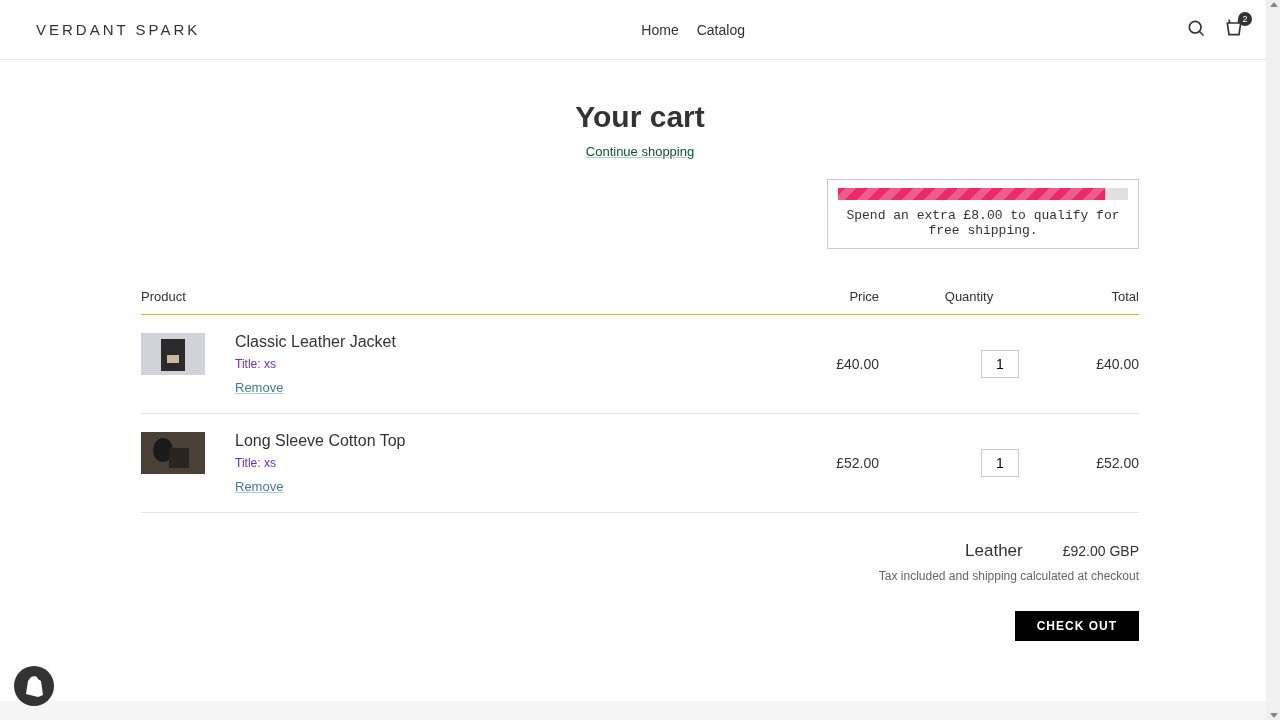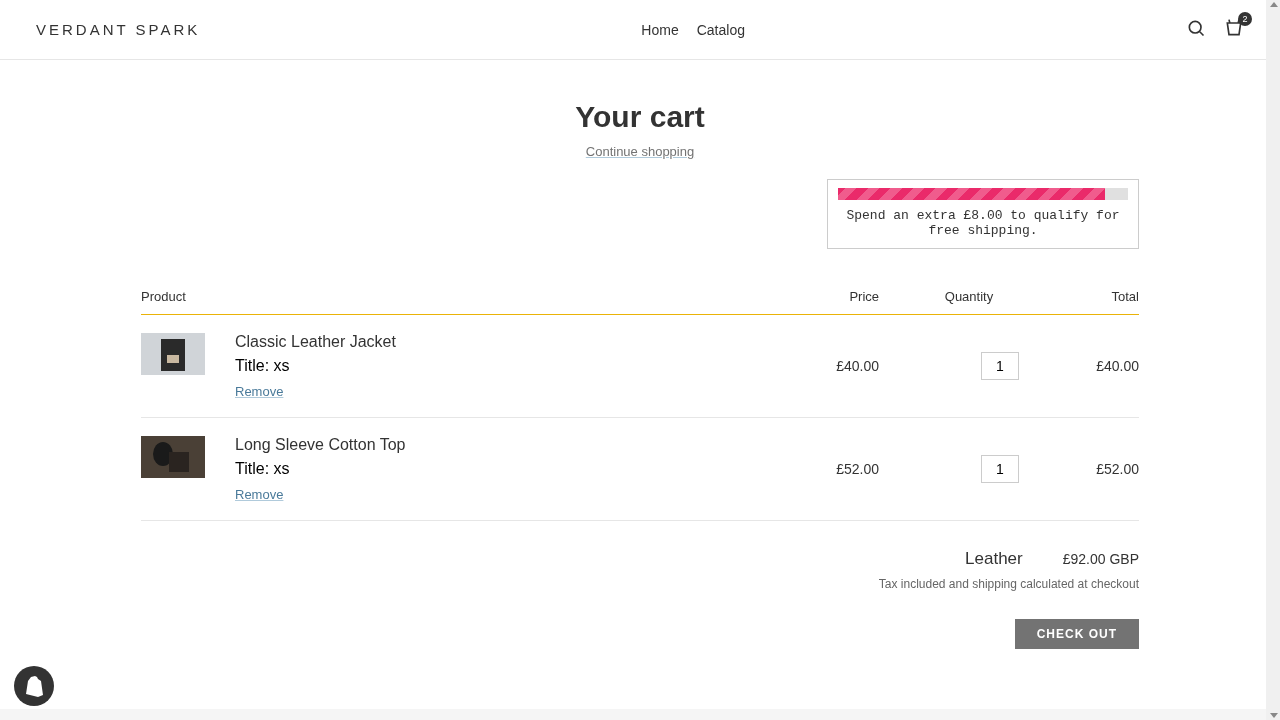--- a/index.html
+++ b/index.html
@@ -8,48 +8,48 @@
 .header { display: flex; align-items: center; justify-content: space-between; padding: 18px 36px; border-bottom: 1px solid #e6e6e6; }
 .brand { font-size: 15px; font-weight: 500; letter-spacing: 3px; color: #333; }
 .nav { display: flex; gap: 18px; }
 .nav a { text-decoration: none; color: #333; font-size: 14px; }
 .header-icons { display: flex; align-items: center; gap: 18px; }
 .icon-btn { cursor: pointer; position: relative; }
 .cart-badge { position: absolute; top: -6px; right: -8px; background: #333; color: #fff; border-radius: 50%; width: 14px; height: 14px; font-size: 9px; display: flex; align-items: center; justify-content: center; }
 
 .page { max-width: 998px; margin: 0 auto; padding: 40px 0 60px; }
 .page-title { text-align: center; font-size: 30px; font-weight: 600; margin-bottom: 10px; }
-.continue { display: block; text-align: center; color: #737373; text-decoration: underline; text-decoration-color: #b0cadb; font-size: 13px; margin-bottom: 20px; }
+.continue { display: block; text-align: center; color: #14532d; text-decoration: underline; text-decoration-color: #b0cadb; font-size: 13px; margin-bottom: 20px; }
 
 .shipping-box { width: 312px; margin: 0 0 30px auto; border: 1px solid #ccc; padding: 8px 10px 10px; }
 .progress-outer { height: 12px; background: #e0e0e0; margin-bottom: 8px; position: relative; overflow: hidden; }
 .progress-inner { height: 100%; background: repeating-linear-gradient(-45deg, #ea2a6a, #ea2a6a 8px, #f05c8d 8px, #f05c8d 16px); }
 .shipping-text { font-family: "Courier New", monospace; font-size: 13px; text-align: center; }
 .thead { display: grid; grid-template-columns: 1fr 120px 140px 120px; padding: 10px 0; border-bottom: 1px solid #eab308; font-size: 13px; }
 .thead .col-price, .thead .col-qty, .thead .col-total { text-align: right; }
 .thead .col-qty { text-align: center; padding-left: 40px; }
 
 .row { display: grid; grid-template-columns: 1fr 120px 140px 120px; padding: 18px 0; border-bottom: 1px solid #e6e6e6; align-items: center; }
 .product-col { display: flex; gap: 30px; align-items: flex-start; }
 .product-img { width: 64px; height: 42px; display: flex; align-items: center; justify-content: center; }
 .product-img svg { width: 64px; height: 42px; }
 .product-details h3 { font-size: 16px; font-weight: 400; margin-bottom: 6px; }
-.variant { font-size: 16px; color: #000000; margin-bottom: 8px; }
+.variant { font-size: 12px; color: #6d28d9; margin-bottom: 8px; }
 .remove { color: #4a7a9a; text-decoration: underline; text-decoration-color: #b0cadb; font-size: 13px; cursor: pointer; display: inline-block; }
 .price-col { text-align: right; font-size: 14px; }
 .qty-col { text-align: right; padding-left: 40px; }
 .qty-col input { width: 38px; height: 28px; border: 1px solid #ccc; text-align: center; font-size: 14px; }
 .total-col { text-align: right; font-size: 14px; }
 
 .summary { text-align: right; margin-top: 28px; }
 .subtotal-row { display: flex; justify-content: flex-end; gap: 40px; align-items: baseline; margin-bottom: 8px; }
 .subtotal-label { font-size: 17px; }
 .subtotal-value { font-size: 14px; }
 .tax { font-size: 12px; color: #666; margin-bottom: 28px; }
-.checkout-btn { background: #737373; color: #fff; border: none; padding: 8px 22px; font-size: 12px; font-weight: 600; letter-spacing: 1px; cursor: pointer; }
+.checkout-btn { background: #000000; color: #fff; border: none; padding: 8px 22px; font-size: 12px; font-weight: 600; letter-spacing: 1px; cursor: pointer; }
 
 .footer { background: #f5f5f5; padding: 38px 0 40px; }
 
 .shopify-badge { position: fixed; left: 14px; bottom: 14px; width: 40px; height: 40px; background: #333; border-radius: 50%; display: flex; align-items: center; justify-content: center; }
 .scroll-ind { position: fixed; right: 0; top: 0; bottom: 0; width: 14px; background: #f0f0f0; }
 .scroll-ind::before { content: ""; position: absolute; right: 2px; top: 2px; width: 0; height: 0; border-left: 4px solid transparent; border-right: 4px solid transparent; border-bottom: 5px solid #888; }
 .scroll-ind::after { content: ""; position: absolute; right: 2px; bottom: 2px; width: 0; height: 0; border-left: 4px solid transparent; border-right: 4px solid transparent; border-top: 5px solid #888; }
 .table-section { padding: 0 0; }
 </style>
 </head>

